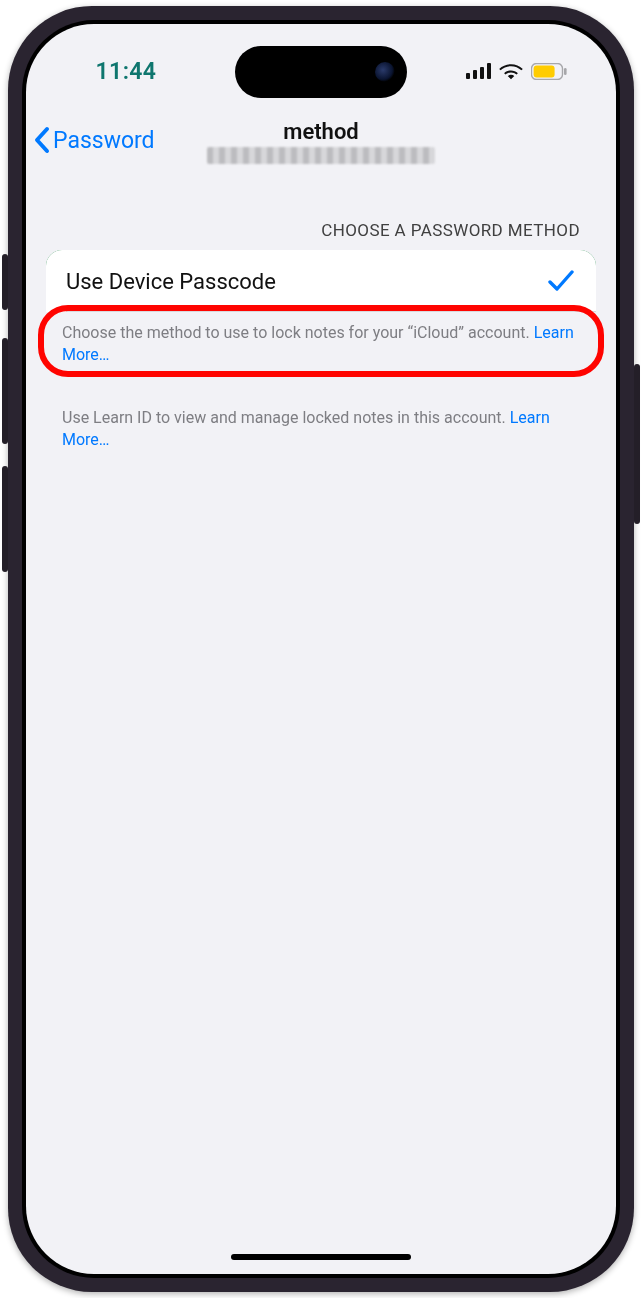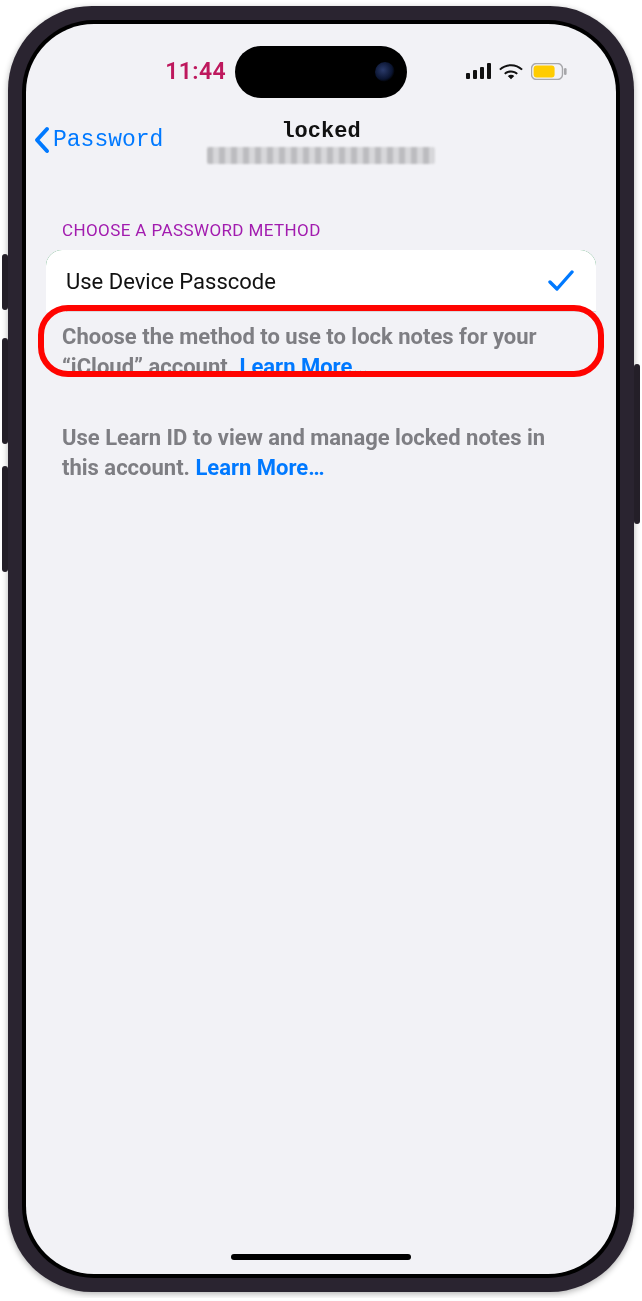--- a/index.html
+++ b/index.html
@@ -60,39 +60,38 @@
 
     
     .status {
       position:absolute; top:0; left:0; right:0;
       height:84px;
       display:flex; align-items:center;
       z-index:40;
     }
     .status-time {
       flex:0 0 200px;
-      text-align:right;
-      font-size:23px; font-weight:600; color:#be185d;
+      text-align:center;
+      font-size:23px; font-weight:600; color:#0f766e;
       letter-spacing:.4px;
       padding-top:10px;
     }
     .status-spacer { flex:1; }
     .status-icons {
       flex:0 0 200px;
       display:flex; align-items:center; justify-content:center;
       gap:8px; padding-top:10px;
     }
 
     
     .nav {
       position:absolute; top:95px; left:0; right:0;
       height:70px;
       display:flex; align-items:flex-start;
       padding:0 6px;
-      font-family:Liberation Mono, monospace;
     }
     .nav-back {
       display:flex; align-items:center;
       color:#0079ff; font-size:23px;
       padding-top:6px;
     }
     .nav-back svg { margin-right:-1px; }
     .nav-title {
       position:absolute; left:0; right:0;
       text-align:center;
@@ -106,25 +105,26 @@
       border-radius:2px;
       filter:blur(1.2px);
       opacity:.85;
     }
 
     .content {
       position:absolute; top:196px; left:0; right:0; bottom:0;
       padding:0 20px;
     }
     .group-header {
-      color:#a21caf;
+      color:#404040;
       font-size:17px;
       letter-spacing:.4px;
       padding:0 16px 10px;
       text-transform:uppercase;
+      text-align:right;
     }
     .group {
       background:#15803d;
       border-radius:16px;
       overflow:visible;
       position:relative;
     }
     .row {
       height:62px;
       display:flex; align-items:center;
@@ -137,23 +137,22 @@
     .row:last-child  { border-radius:0 0 16px 16px; }
     .sep {
       position:absolute; left:20px; right:0; bottom:0;
       height:1px; background:#d9d9dd;
     }
     .check {
       position:absolute; right:22px; top:50%;
       transform:translateY(-50%);
     }
     .footer {
-      color:#7e7e83; font-size:22px; line-height:1.35;
+      color:#7e7e83; font-size:16px; line-height:1.35;
       padding:10px 16px 0;
-      font-weight:bold;
     }
     .footer .link { color:#0079ff; }
     .spacer { height:32px; }
 
     .toggle {
       position:absolute; right:18px; top:50%;
       transform:translateY(-50%);
       width:68px; height:40px;
       background:#e9e9eb;
       border-radius:20px;
@@ -220,21 +219,21 @@
       </div>
 
       <div class="nav">
         <div class="nav-back">
           <svg width="22" height="30" viewBox="0 0 22 30">
             <polyline points="15,4 5,15 15,26" fill="none" stroke="#0079ff" stroke-width="4" stroke-linecap="round" stroke-linejoin="round"></polyline>
           </svg>
           <span>Password</span>
         </div>
         <div class="nav-title">
-          <div class="nav-title-main">locked</div>
+          <div class="nav-title-main">method</div>
           <div class="nav-title-sub"></div>
         </div>
       </div>
 
       <div class="content">
         <div class="group-header">CHOOSE A PASSWORD METHOD</div>
 
         <div class="group" style="position:relative;">
           <div class="row">
             <span>Use Device Passcode</span>

